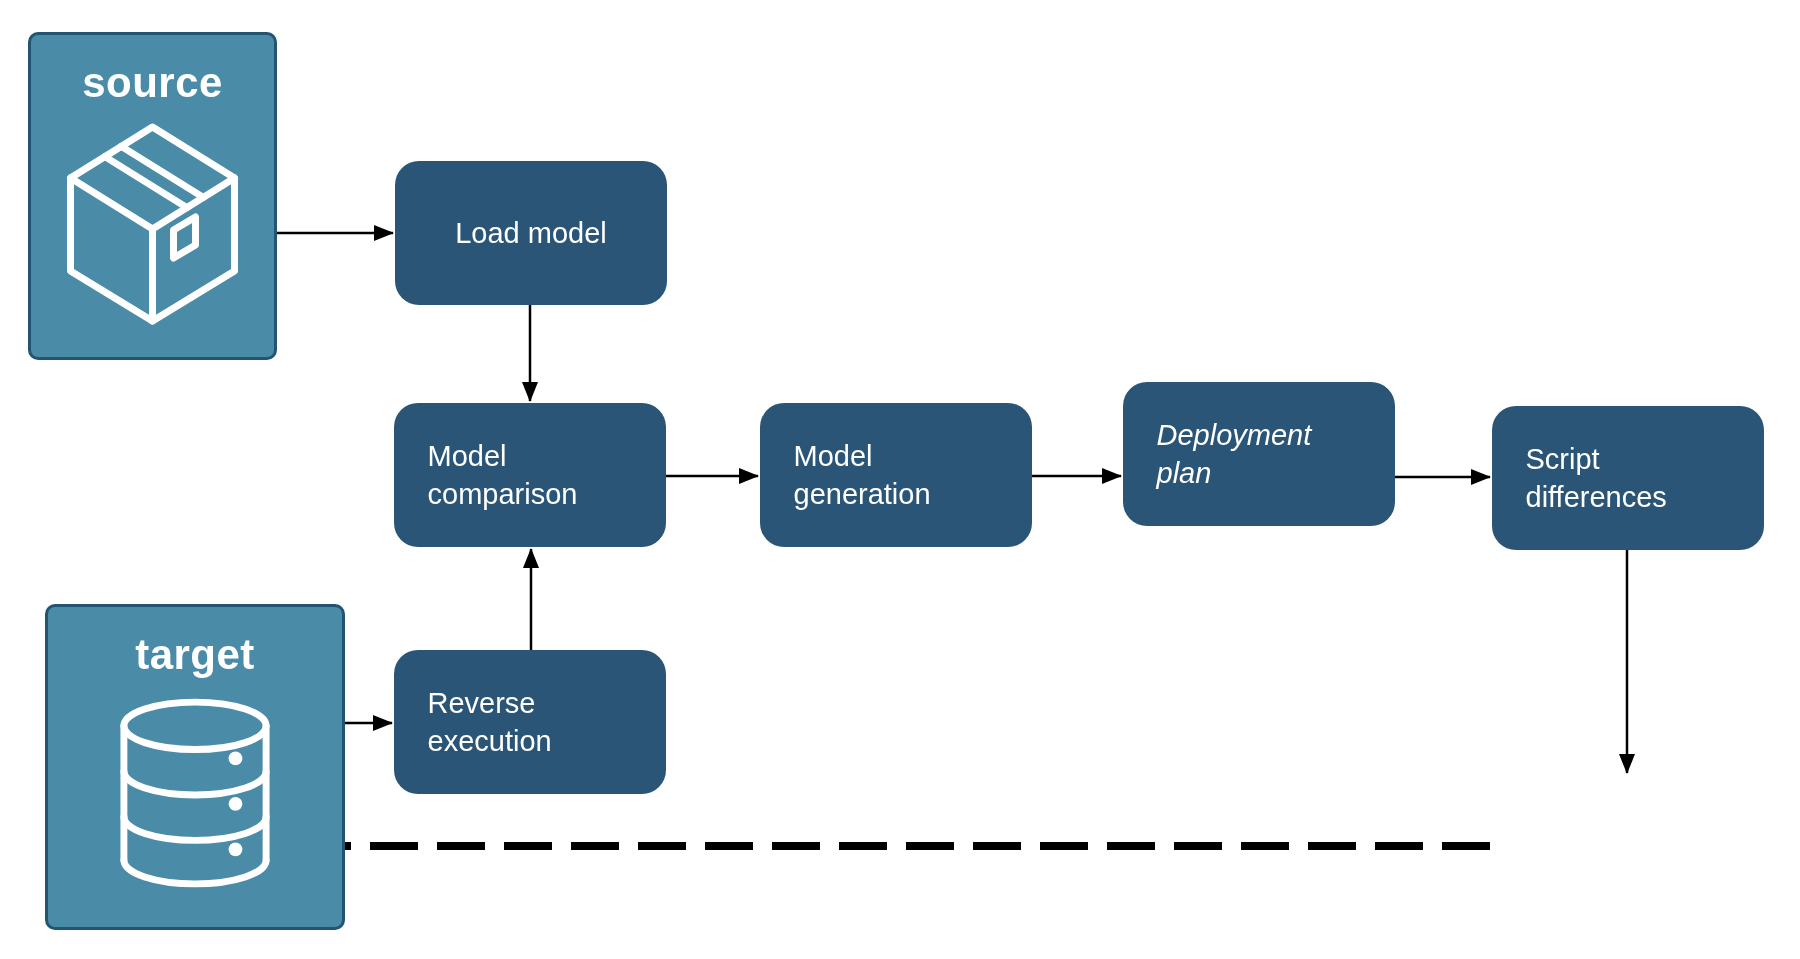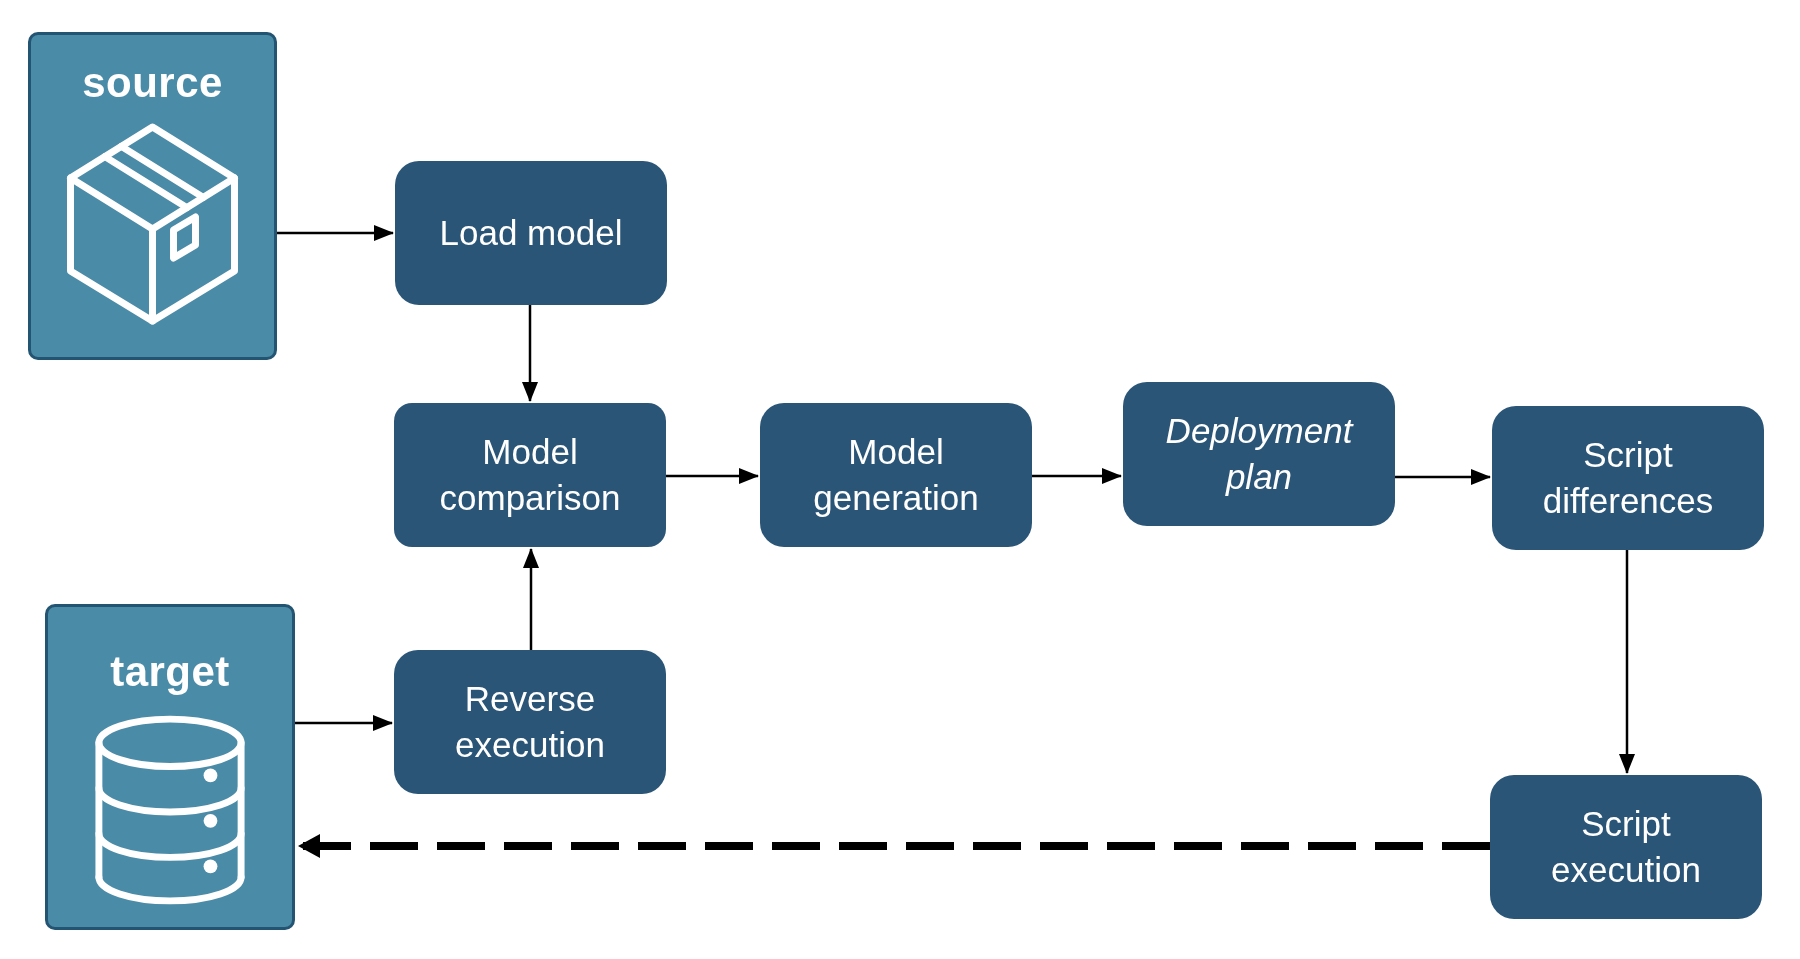--- a/index.html
+++ b/index.html
@@ -26,43 +26,42 @@
   .process{
     position:absolute;
     width:272px;height:144px;
     background:var(--process-fill);
     border-radius:24px;
     display:flex;align-items:center;justify-content:center;
     box-sizing:border-box;
   }
   .process-label{
     color:var(--text);
-    font-size:35px;line-height:1.32;
-    text-align:center;
+    font-size:29px;line-height:1.32;
     max-width:205px;
     font-weight:400;
   }
   .node-load-model{left:395px;top:161px;}
-  .node-model-comparison{left:394px;top:403px;border-radius:18px;}
+  .node-model-comparison{left:394px;top:403px;}
   .node-model-differences{left:760px;top:403px;}
   .node-deployment-plan{left:1123px;top:382px;font-style:italic;}
   .node-script-generation{left:1492px;top:406px;}
   .node-reverse-engineer{left:394px;top:650px;}
   .node-script-execution{left:1490px;top:775px;}
 
   .entity{
     position:absolute;
     background:var(--entity-fill);
     border:3px solid var(--entity-border);
     border-radius:10px;
     box-sizing:border-box;
     display:flex;flex-direction:column;align-items:center;
   }
   .entity-source{left:28px;top:32px;width:249px;height:328px;}
-  .entity-target{left:45px;top:604px;width:250px;height:326px;justify-content:center;}
+  .entity-target{left:45px;top:604px;width:300px;height:326px;}
   .entity-label{
     color:var(--text);
     font-size:42px;font-weight:700;
     margin-top:24px;
     letter-spacing:0.5px;
   }
   .entity-icon{margin-top:14px;}
   .icon-stroke{stroke:#FFFFFF;stroke-width:7;fill:none;stroke-linejoin:round;stroke-linecap:round;}
   .icon-dot{fill:#FFFFFF;stroke:none;}
 </style>
@@ -129,17 +128,14 @@
   </div>
   <div class="process node-deployment-plan">
     <span class="process-label">Deployment plan</span>
   </div>
   <div class="process node-script-generation">
     <span class="process-label">Script differences</span>
   </div>
   <div class="process node-reverse-engineer">
     <span class="process-label">Reverse execution</span>
   </div>
-  <div class="process node-script-execution">
-    <span class="process-label">Script execution</span>
-  </div>
 
 </div>
 
 </body></html>

